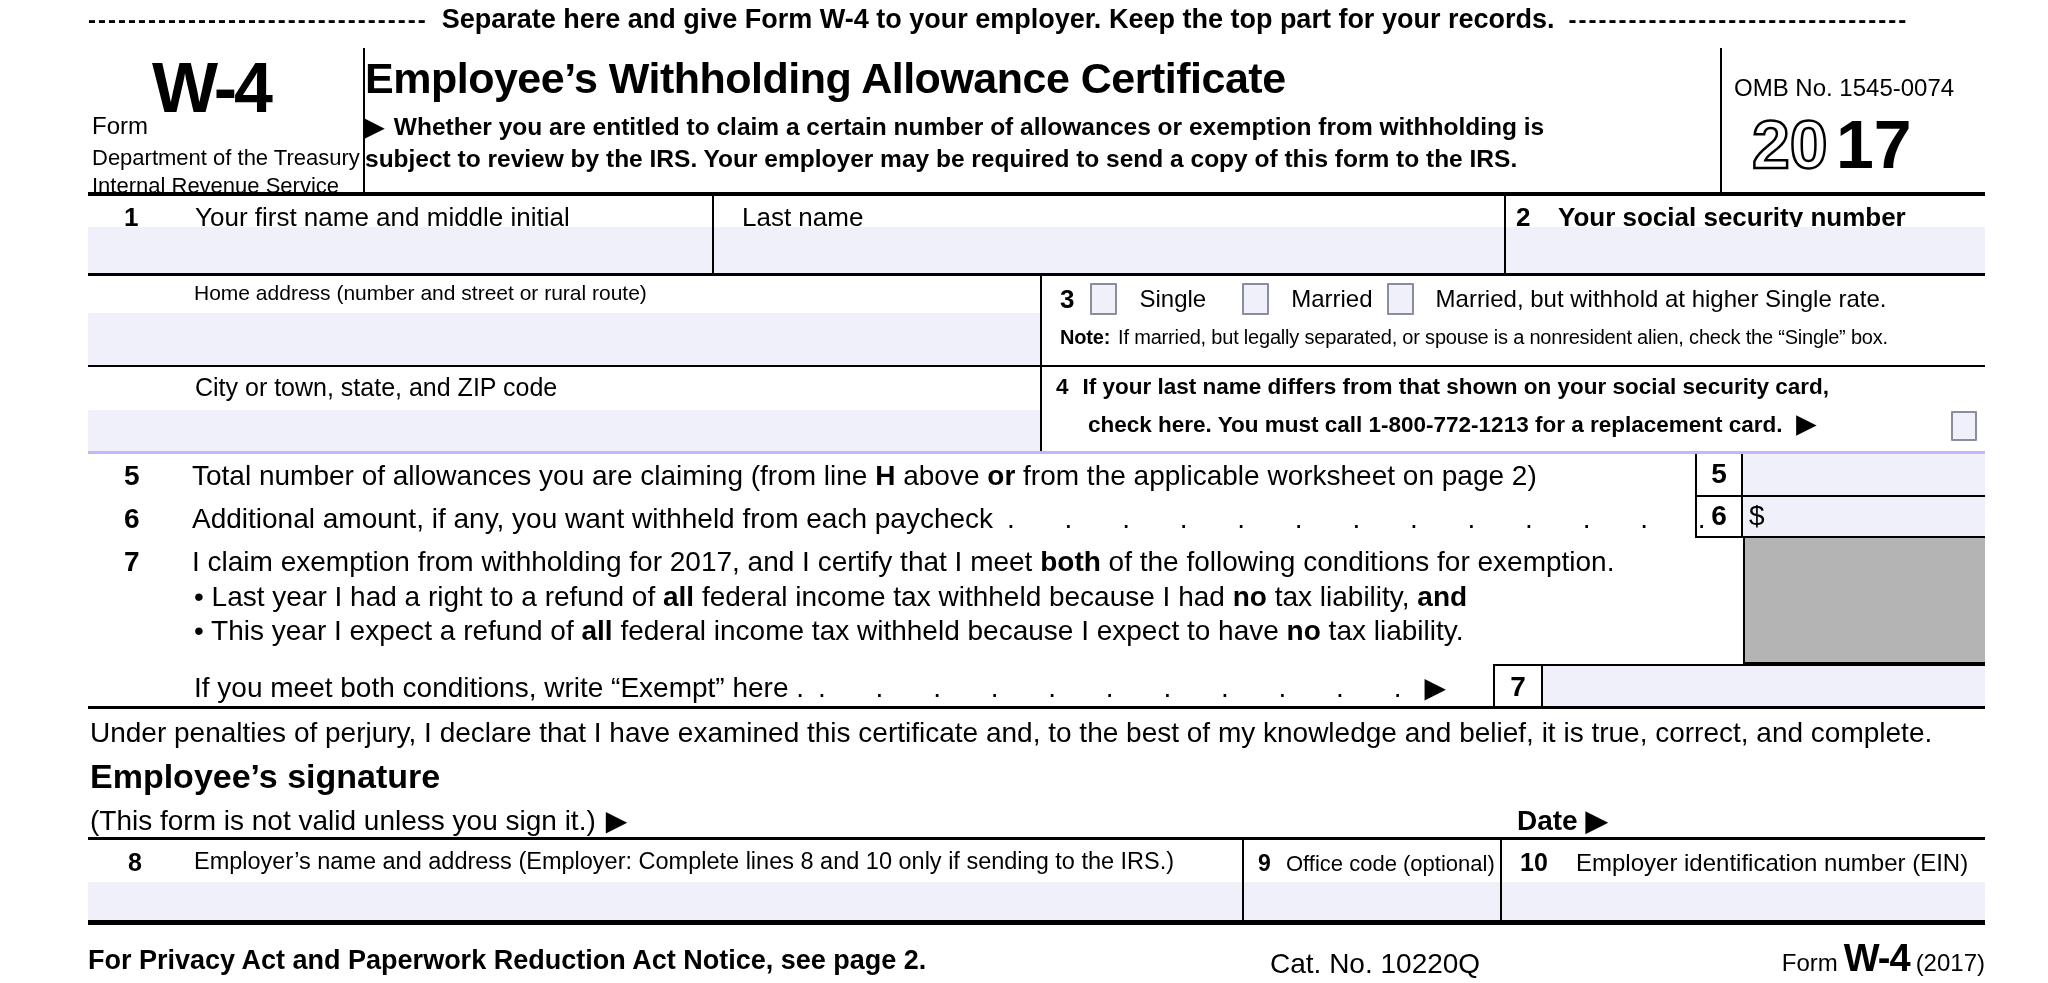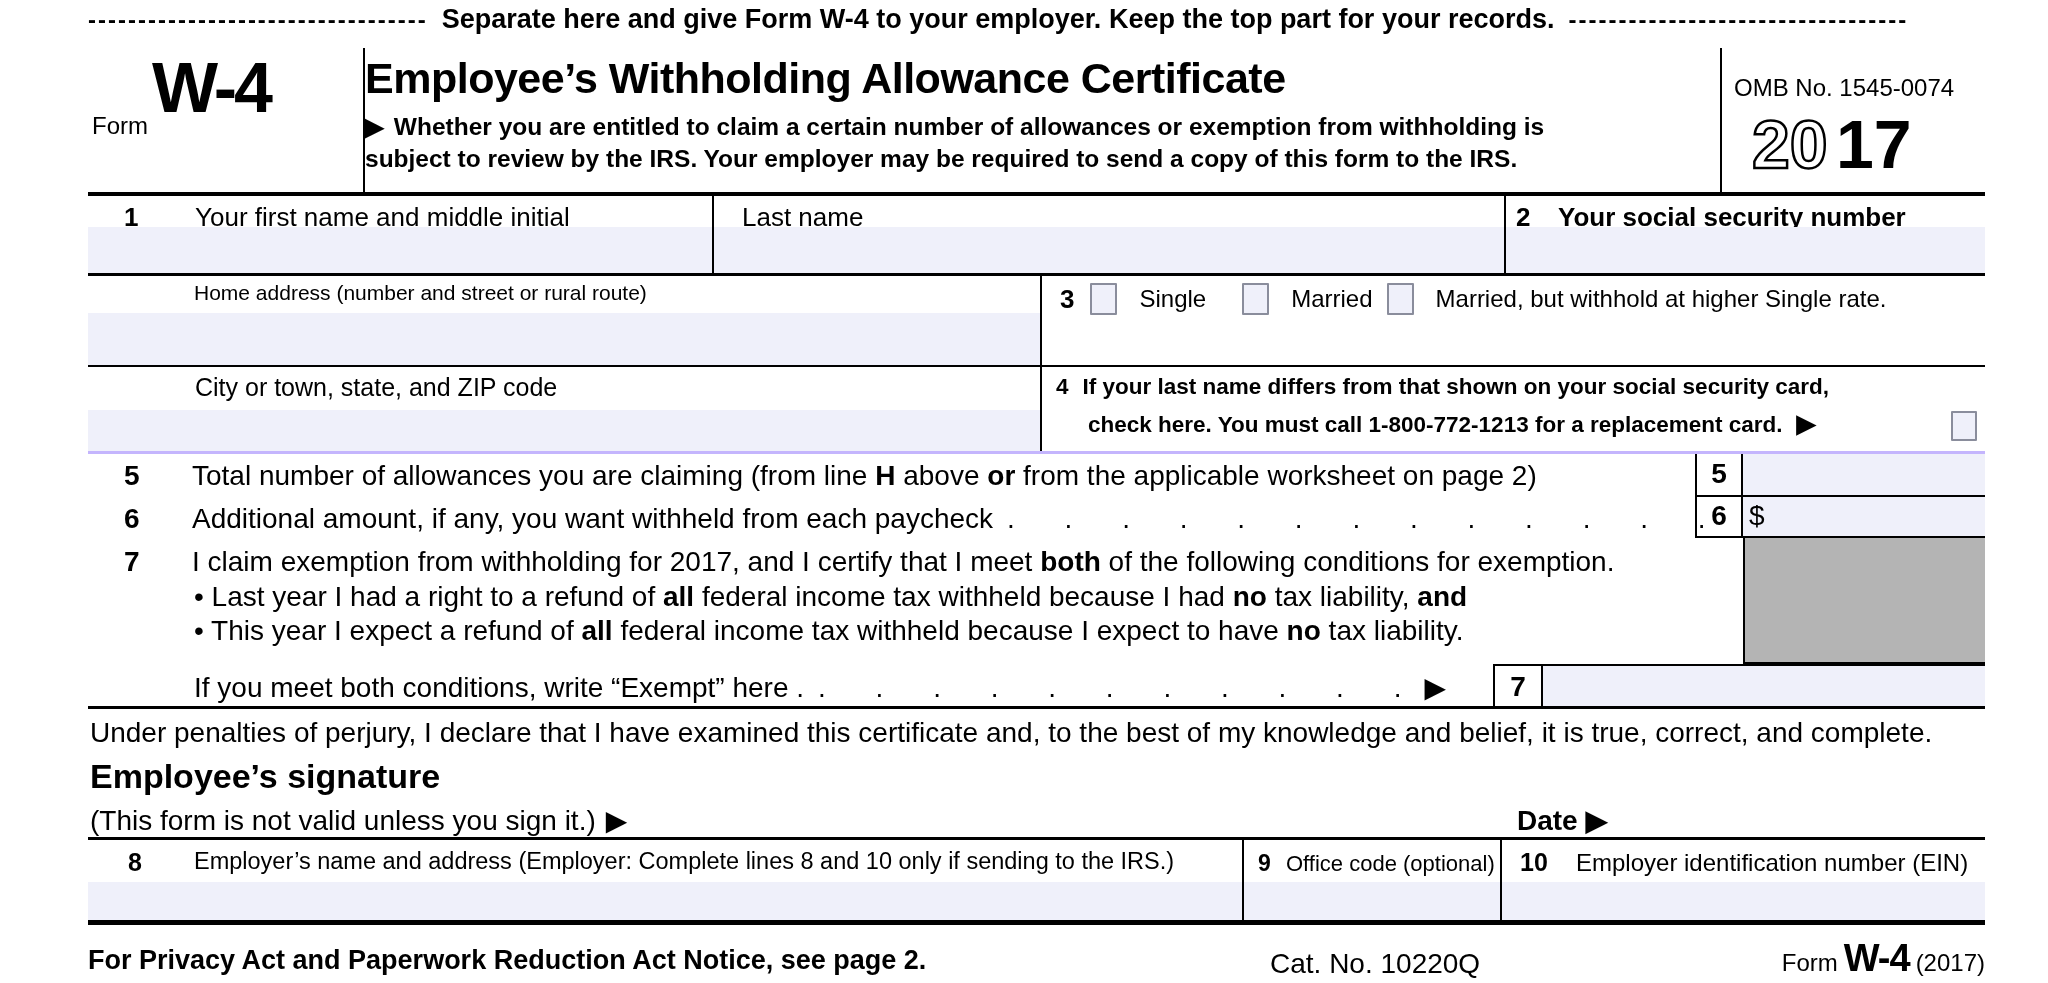--- a/index.html
+++ b/index.html
@@ -158,20 +158,24 @@
     <span class="sep-text">Separate here and give Form W-4 to your employer. Keep the top part for your records.</span>
     <span class="dashes">----------------------------------</span>
   </div>
 
   <div class="form">
 
     <div class="hdr">
       <div class="hdr-left cell">
         <span class="form-word">Form</span>
         <span class="form-number">W-4</span>
+        <div class="agency">
+          <div>Department of the Treasury</div>
+          <div>Internal Revenue Service</div>
+        </div>
       </div>
       <div class="hdr-center">
         <div class="title">Employee’s Withholding Allowance Certificate</div>
         <div class="subtitle">
           <span class="arr">▶</span><span>Whether you are entitled to claim a certain number of allowances or exemption from withholding is</span><br>
           <span>subject to review by the IRS. Your employer may be required to send a copy of this form to the IRS.</span>
         </div>
       </div>
       <div class="hdr-right cell">
         <span class="omb">OMB No. 1545-0074</span>
@@ -207,20 +211,23 @@
       <div class="cell c2b">
         <div class="marital">
           <span class="num">3</span>
           <span class="cb cb-s"></span>
           <span class="lab-s">Single</span>
           <span class="cb cb-m"></span>
           <span class="lab-m">Married</span>
           <span class="cb cb-h"></span>
           <span>Married, but withhold at higher Single rate.</span>
         </div>
+        <div class="note-line">
+          <span class="num">Note:</span><span>If married, but legally separated, or spouse is a nonresident alien, check the “Single” box.</span>
+        </div>
       </div>
     </div>
 
     <div class="row3">
       <div class="cell c3a">
         <span class="lbl3a">City or town, state, and ZIP code</span>
         <div class="fld"></div>
       </div>
       <div class="cell c3b">
         <div class="l4a">

